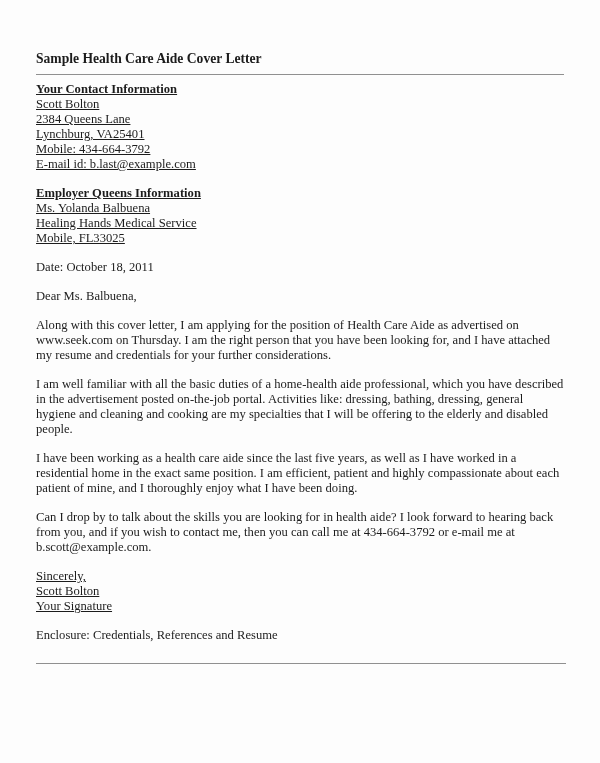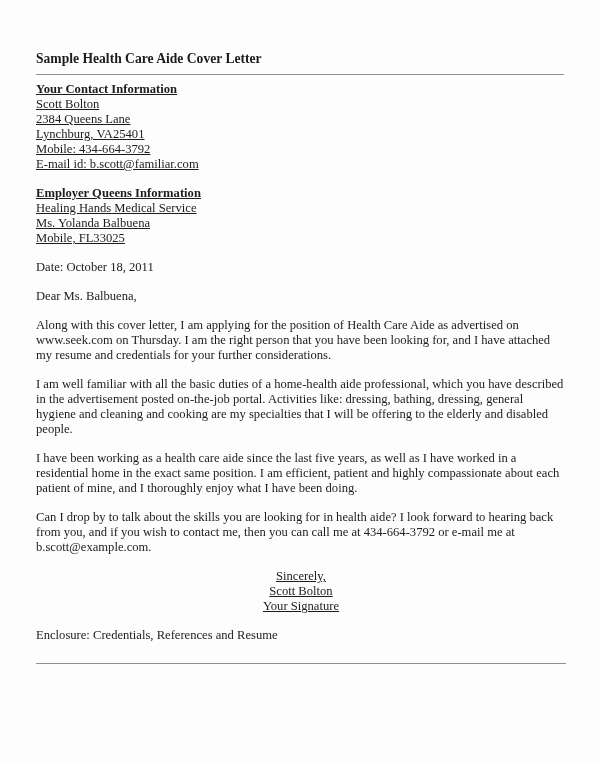--- a/index.html
+++ b/index.html
@@ -42,21 +42,20 @@
   .line { margin: 0; text-decoration: underline; }
   .para {
     margin: 0 0 14px 0;
     width: 530px;
   }
   .single-line {
     margin: 0 0 14px 0;
   }
   .closing-block {
     margin: 0 0 14px 0;
-    text-align: center;
   }
   .enclosure-line {
     margin: 0 0 20px 0;
   }
   .bottom-rule {
     border: none;
     border-top: 1px solid #909090;
     margin: 0;
     width: 530px;
   }
@@ -68,27 +67,27 @@
 
   <h1 class="doc-title">Sample Health Care Aide Cover Letter</h1>
   <hr class="rule">
 
   <div class="address-block">
     <p class="line section-heading">Your Contact Information</p>
     <p class="line">Scott Bolton</p>
     <p class="line">2384 Queens Lane</p>
     <p class="line">Lynchburg, VA25401</p>
     <p class="line">Mobile: 434-664-3792</p>
-    <p class="line">E-mail id: b.scott@familiar.com</p>
+    <p class="line">E-mail id: b.last@example.com</p>
   </div>
 
   <div class="address-block">
     <p class="line section-heading">Employer Queens Information</p>
+    <p class="line">Ms. Yolanda Balbuena</p>
     <p class="line">Healing Hands Medical Service</p>
-    <p class="line">Ms. Yolanda Balbuena</p>
     <p class="line">Mobile, FL33025</p>
   </div>
 
   <p class="single-line">Date: October 18, 2011</p>
 
   <p class="single-line">Dear Ms. Balbuena,</p>
 
   <p class="para">Along with this cover letter, I am applying for the position of Health Care Aide as advertised on www.seek.com on Thursday. I am the right person that you have been looking for, and I have attached my resume and credentials for your further considerations.</p>
   <p class="para">I am well familiar with all the basic duties of a home-health aide professional, which you have described in the advertisement posted on-the-job portal. Activities like: dressing, bathing, dressing, general hygiene and cleaning and cooking are my specialties that I will be offering to the elderly and disabled people.</p>
   <p class="para">I have been working as a health care aide since the last five years, as well as I have worked in a residential home in the exact same position. I am efficient, patient and highly compassionate about each patient of mine, and I thoroughly enjoy what I have been doing.</p>

